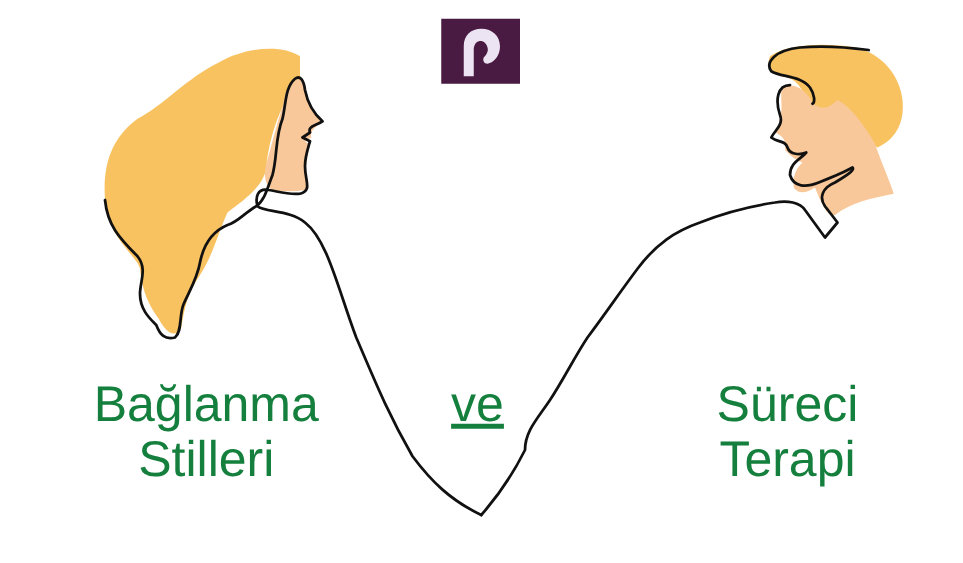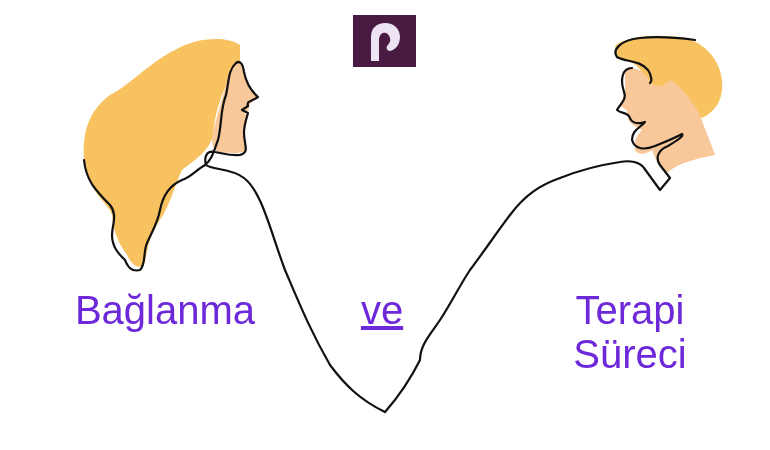--- a/index.html
+++ b/index.html
@@ -1,20 +1,20 @@
 <!DOCTYPE html>
 <html><head>
   <meta charset="utf-8">
   <style>
     html, body { margin: 0; padding: 0; background: #ffffff; }
     body { width: 770px; height: 450px; position: relative; overflow: hidden; font-family: "Liberation Sans", sans-serif; }
     .art { position: absolute; left: 0; top: 0; width: 770px; height: 450px; }
     .logo { position: absolute; left: 353px; top: 15px; width: 63px; height: 52px; background: #4a1b42; }
     .logo svg { width: 63px; height: 52px; display: block; }
-    .label { position: absolute; color: #6d28d9; font-size: 40px; line-height: 44px; text-align: center; white-space: nowrap; }
+    .label { position: absolute; color: #15803d; font-size: 40px; line-height: 44px; text-align: center; white-space: nowrap; margin-top: 14px; }
     .label-left { left: 40px; top: 288px; width: 250px; }
     .label-mid { left: 352px; top: 288px; width: 60px; text-decoration: underline; }
     .label-right { left: 540px; top: 288px; width: 180px; }
     .label span { display: block; }
   </style>
 </head>
 <body>
 
 <svg class="art" viewBox="0 0 770 450" xmlns="http://www.w3.org/2000/svg">
 
@@ -37,22 +37,23 @@
 </svg>
 
 <div class="logo">
   <svg viewBox="0 0 63 52" xmlns="http://www.w3.org/2000/svg">
     <path d="M 18 46 L 18 22 C 18 13, 24 8, 32 8 C 41 8, 47 14, 47 22 C 47 30, 42 35, 37 36 C 34 36, 33 33, 34 31 C 36 29, 38 26, 37 23 C 36 19, 33 17, 30 18 C 27 19, 26 22, 26 25 L 26 46 Z" fill="#ece4f2"></path>
   </svg>
 </div>
 
 <div class="label label-left">
   <span>Bağlanma</span>
+  <span>Stilleri</span>
 </div>
 
 <div class="label label-mid">
   <span>ve</span>
 </div>
 
 <div class="label label-right">
+  <span>Süreci</span>
   <span>Terapi</span>
-  <span>Süreci</span>
 </div>
 
 </body></html>

